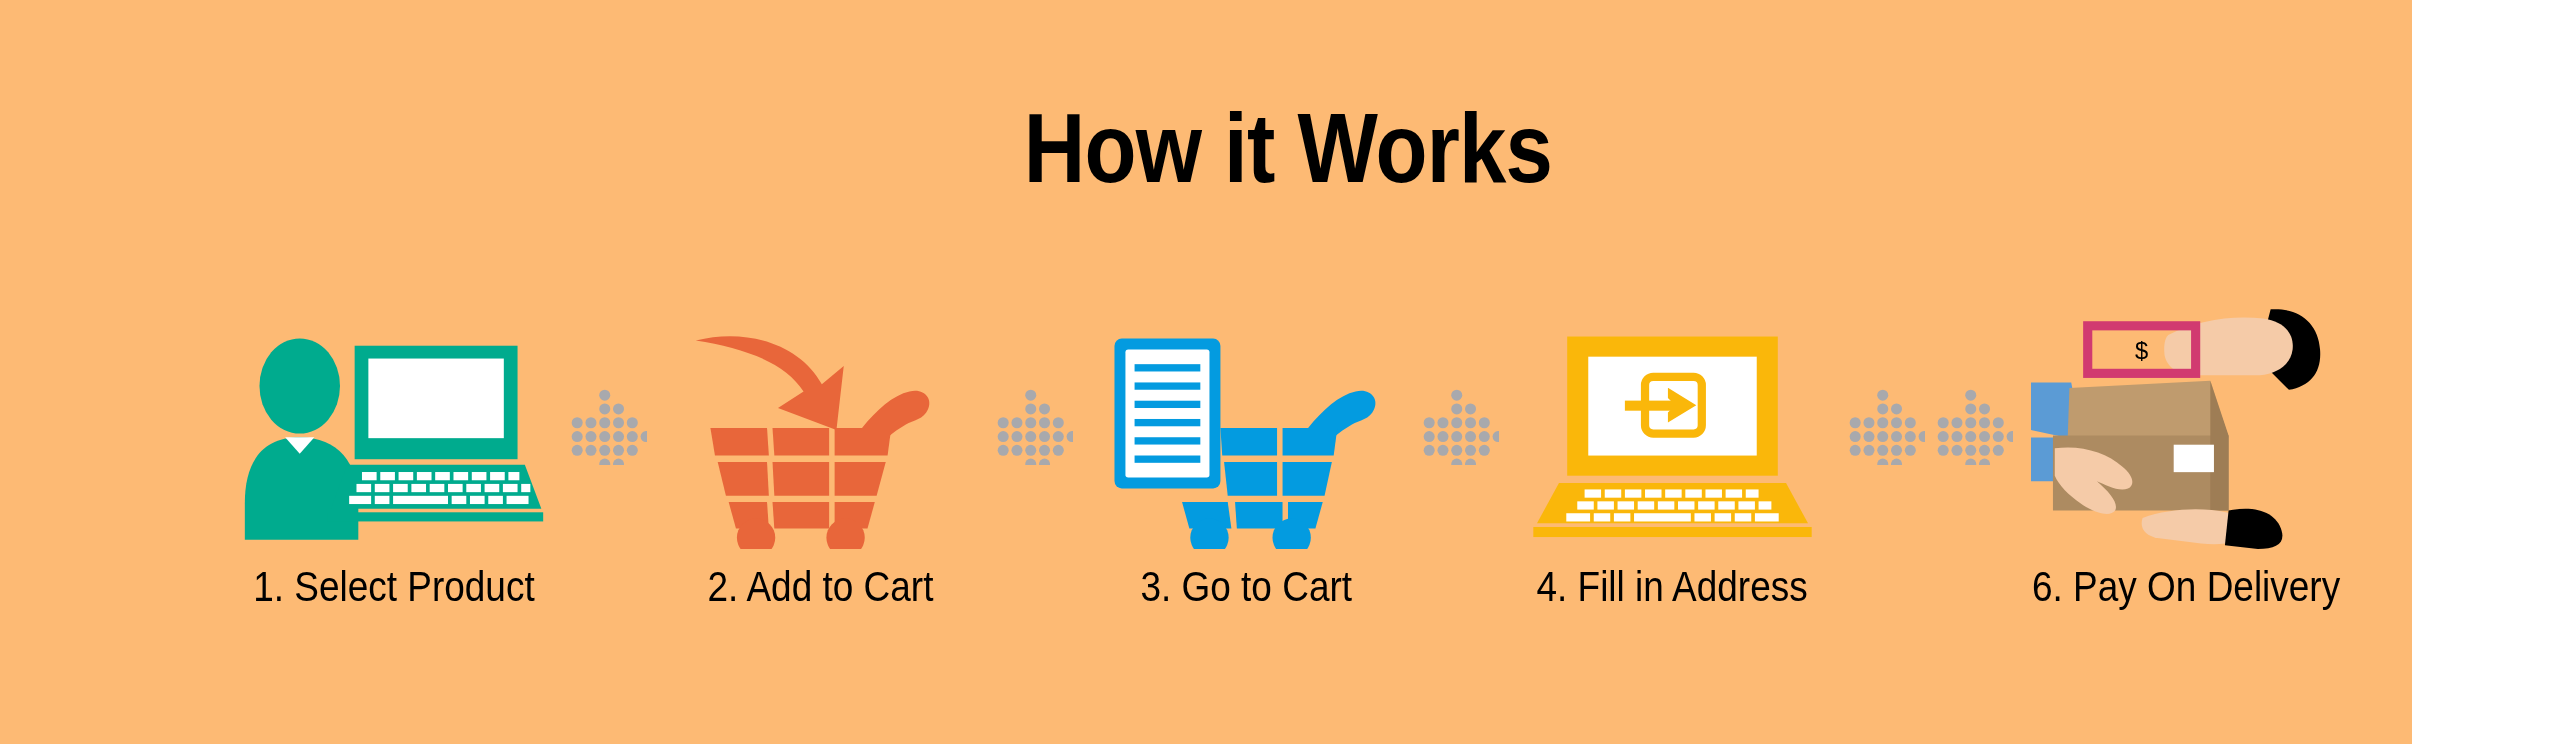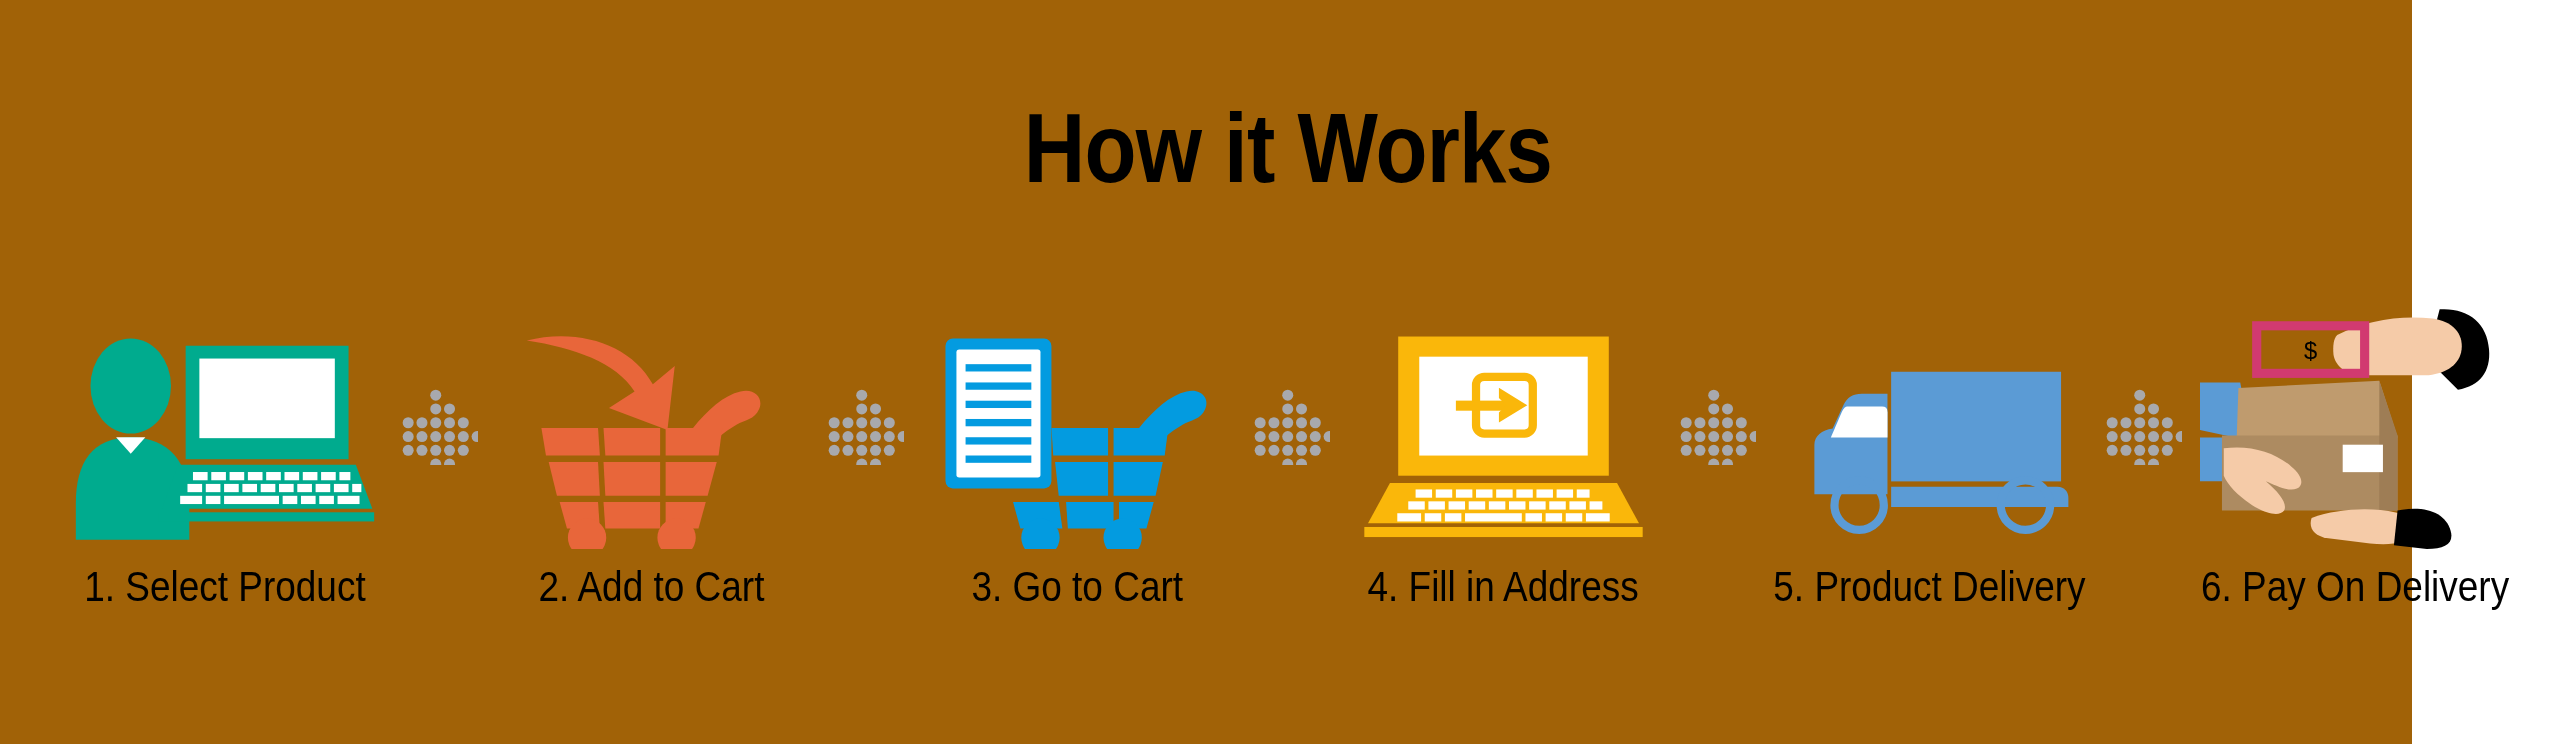--- a/index.html
+++ b/index.html
@@ -10,21 +10,21 @@
   body {
     width: 2576px;
     height: 745px;
     font-family: "Liberation Sans", sans-serif;
     overflow: hidden;
   }
   .page {
     position: relative;
     width: 2412px;
     height: 745px;
-    background: #a16207;
+    background: #fdba74;
   }
   .title {
     position: absolute;
     top: 93px;
     left: 0;
     width: 2576px;
     text-align: center;
     font-family: "Liberation Sans", sans-serif;
     font-weight: bold;
     font-size: 99px;
@@ -364,38 +364,20 @@
             <circle cx="40" cy="70" r="6"></circle>
             <circle cx="55" cy="70" r="6"></circle>
             <circle cx="70" cy="70" r="6"></circle>
           <circle cx="40" cy="85" r="6"></circle>
             <circle cx="55" cy="85" r="6"></circle>
           <circle cx="40" cy="100" r="6"></circle>
         </g>
       </svg>
     </div>
 
-    <div class="step">
-      <div class="icon-box">
-        <svg width="293" height="201" viewBox="0 0 320 220">
-
-          <rect x="118" y="26" width="186" height="120" fill="#5B9BD5"></rect>
-
-          <path d="M54 88 L66 62 C70 54 76 50 86 50 L114 50 L114 160 L34 160 L34 106 C34 96 42 90 54 88 Z" fill="#5B9BD5"></path>
-
-          <path d="M70 64 L108 64 C112 64 114 66 114 70 L114 98 L52 98 L64 70 C66 66 68 64 70 64 Z" fill="#ffffff"></path>
-
-          <path d="M118 152 L300 152 C308 152 312 158 312 164 L312 174 L118 174 Z" fill="#5B9BD5"></path>
-
-          <circle cx="83" cy="172" r="27" fill="none" stroke="#5B9BD5" stroke-width="9"></circle>
-          <circle cx="265" cy="172" r="27" fill="none" stroke="#5B9BD5" stroke-width="9"></circle>
-        </svg>
-      </div>
-      <div class="step-label">5. Product Delivery</div>
-    </div>
 
     <div class="sep">
       <svg width="79" height="79" viewBox="0 0 86 86">
         <g fill="#A8A9AD">
           <circle cx="40" cy="10" r="6"></circle>
           <circle cx="40" cy="25" r="6"></circle>
             <circle cx="55" cy="25" r="6"></circle>
           <circle cx="10" cy="40" r="6"></circle>
             <circle cx="25" cy="40" r="6"></circle>
             <circle cx="40" cy="40" r="6"></circle>

